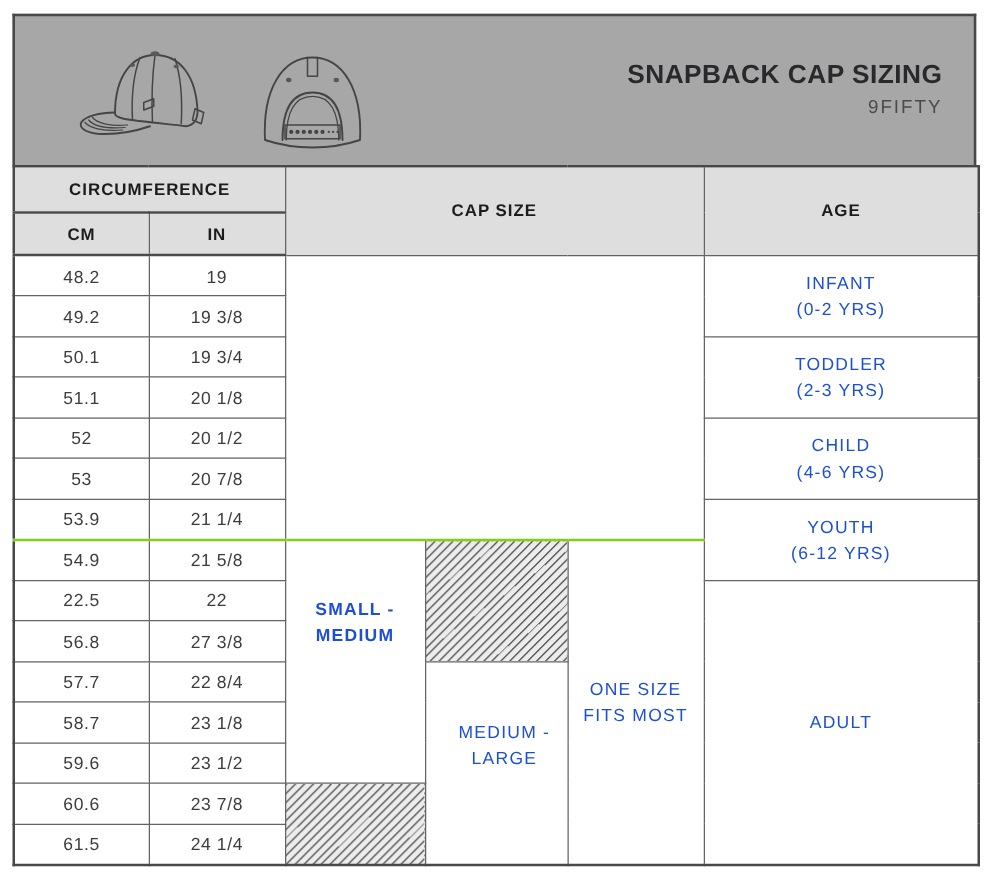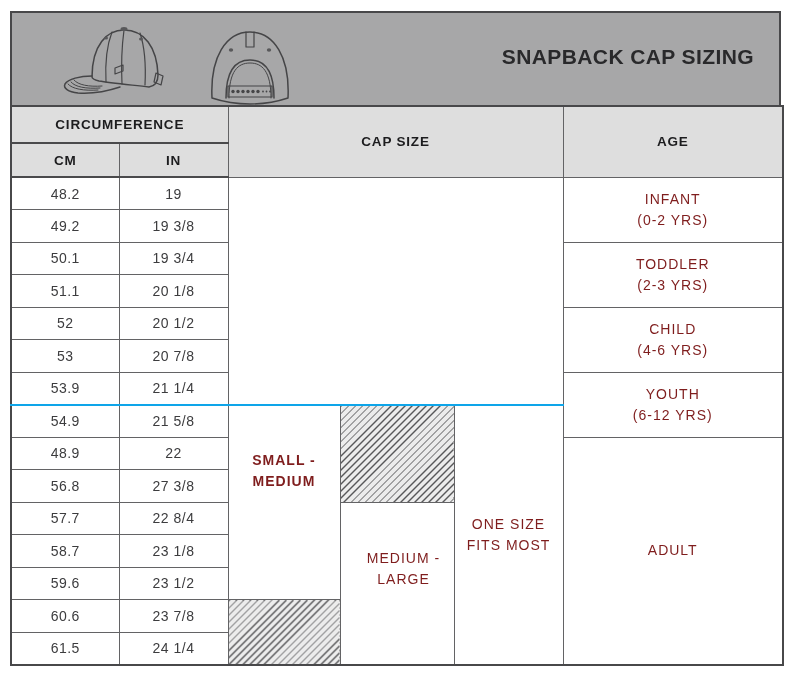--- a/index.html
+++ b/index.html
@@ -6,21 +6,21 @@
   html,body { background:#ffffff; }
   body {
     width:790px; height:700px;
     font-family:"Liberation Sans", sans-serif;
     overflow:hidden;
   }
   .page { padding:11px 9px 0 10px; }
 
   
   .band {
-    height:94px;
+    height:121px;
     background:#a7a7a8;
     border:2px solid #48484a;
     border-bottom:none;
     display:flex;
     align-items:center;
   }
   .caps {
     display:flex;
     align-items:flex-end;
     gap:22px;
@@ -72,27 +72,27 @@
   thead tr.h2 th { border-bottom:2px solid #4a4a4c; }
   thead th.span2 { border-bottom:2px solid #4a4a4c; }
   tbody tr { height:32.5px;margin-top:12px; }
   tbody td {
     background:#ffffff;
     font-size:14px;
     color:#3c3c3e;
     letter-spacing:0.5px;
   }
   td.group {
-    color:#7f1d1d;
+    color:#1d4ed8;
     letter-spacing:1px;
     line-height:1.5;
   }
   td.sm-cell { padding-bottom:62px;font-weight:bold; }
   td.ml-cell { padding-bottom:28px;padding-left:13px; }
-  tr.heavy > td { border-top:2px solid #0ea5e9; }
+  tr.heavy > td { border-top:2px solid #84cc16; }
   td.hatch {
     background:repeating-linear-gradient(135deg,
       #58585a 0px, #58585a 1.1px,
       #ececec 1.1px, #ececec 5px);
   }
 </style>
 </head>
 <body>
 
 <div class="page">
@@ -130,20 +130,21 @@
         <circle cx="46" cy="68.5" r="1.7" fill="#454547" stroke="none"></circle>
         <circle cx="51" cy="68.5" r="1.7" fill="#454547" stroke="none"></circle>
         <circle cx="56" cy="68.5" r="1.7" fill="#454547" stroke="none"></circle>
         <circle cx="61" cy="68.5" r="0.9" fill="#454547" stroke="none"></circle>
         <circle cx="64.5" cy="68.5" r="0.9" fill="#454547" stroke="none"></circle>
         <circle cx="68" cy="68.5" r="0.9" fill="#454547" stroke="none"></circle>
       </svg>
     </div>
     <div class="titles">
       <div class="title">SNAPBACK CAP SIZING</div>
+      <div class="subtitle">9FIFTY</div>
     </div>
   </div>
 
   <table>
     <colgroup>
       <col style="width:108px">
         <col style="width:109px">
       <col style="width:112px">
         <col style="width:114px">
         <col style="width:109px">
@@ -213,21 +214,21 @@
           <span>SMALL -</span><br>
           <span>MEDIUM</span>
         </td>
         <td class="hatch" rowspan="3"></td>
         <td class="group" rowspan="8">
           <span>ONE SIZE</span><br>
           <span>FITS MOST</span>
         </td>
       </tr>
       <tr>
-        <td>48.9</td>
+        <td>22.5</td>
         <td>22</td>
         <td class="group" rowspan="7">
           <span>ADULT</span>
         </td>
       </tr>
       <tr>
         <td>56.8</td>
         <td>27 3/8</td>
       </tr>
       <tr>

